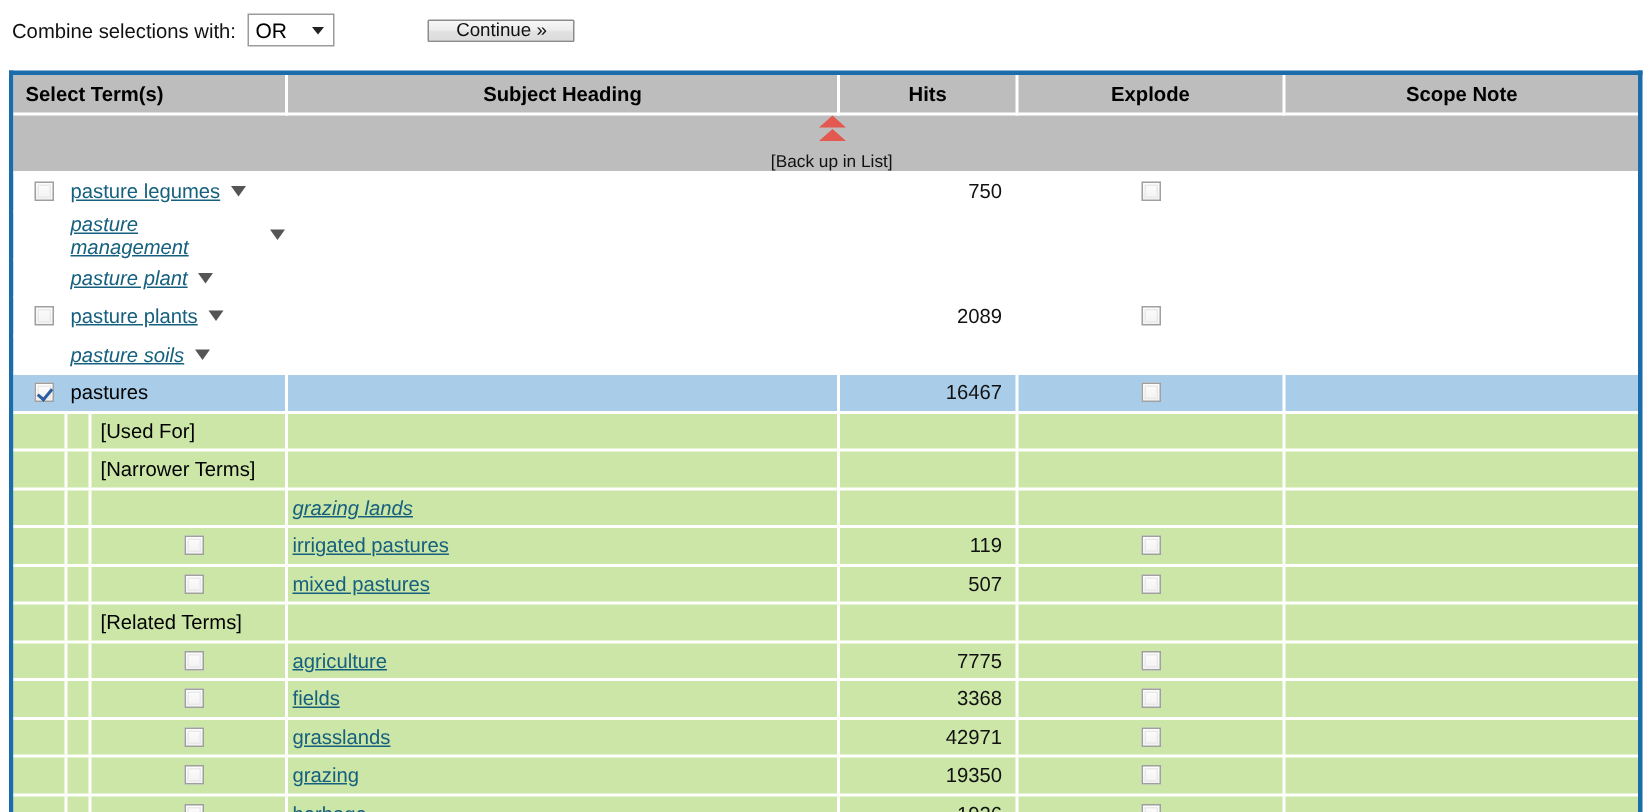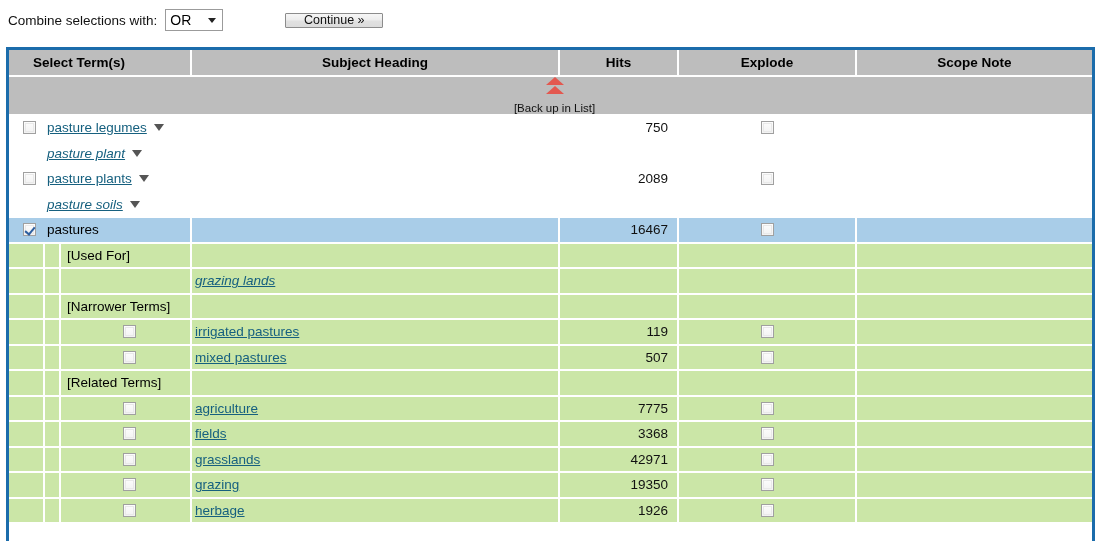--- a/index.html
+++ b/index.html
@@ -104,21 +104,21 @@
     background: #bdbdbd;
     height: 26px;
     font-weight: bold;
     font-size: 13.5px;
     color: #000;
     text-align: center;
     border-right: 2px solid #ffffff;
     border-bottom: 2px solid #ffffff;
     padding: 0 6px;
   }
-  tr.hdr th.left { text-align: left; padding-left: 24px; }
+  tr.hdr th.left { text-align: left; padding-left: 8px; }
   tr.hdr th:last-child { border-right: none; }
 
   
   tr.backup td {
     background: #bdbdbd;
     height: 27px;
     border-bottom: 2px solid #ffffff;
   }
   .backup-inner {
     display: flex;
@@ -328,20 +328,39 @@
               <span class="cb"></span>
             </div>
           </td>
           <td></td>
         </tr>
         <tr class="row white">
           <td>
             <div class="cell-flex">
               <span style="display: flex; align-items: center; padding-left: 14px; width: 38px; flex: 0 0 auto;"></span>
               <span style="display: flex; align-items: center; gap: 7px;">
+                <a class="term italic">pasture management</a>
+                <span class="caret-down"></span>
+              </span>
+            </div>
+          </td>
+          <td></td>
+          <td>
+            <div class="hits-cell"></div>
+          </td>
+          <td>
+            <div class="explode-cell"></div>
+          </td>
+          <td></td>
+        </tr>
+        <tr class="row white">
+          <td>
+            <div class="cell-flex">
+              <span style="display: flex; align-items: center; padding-left: 14px; width: 38px; flex: 0 0 auto;"></span>
+              <span style="display: flex; align-items: center; gap: 7px;">
                 <a class="term italic">pasture plant</a>
                 <span class="caret-down"></span>
               </span>
             </div>
           </td>
           <td></td>
           <td>
             <div class="hits-cell"></div>
           </td>
           <td>
@@ -430,47 +449,47 @@
           <td>
             <div class="explode-cell"></div>
           </td>
           <td></td>
         </tr>
         <tr class="row green">
           <td>
             <div class="indent-row">
               <div class="ind-a"></div>
               <div class="ind-b"></div>
-              <div class="ind-rest chkpad"></div>
-            </div>
-          </td>
-          <td>
-            <div class="subj-indent">
-              <a class="term italic">grazing lands</a>
-            </div>
-          </td>
-          <td>
-            <div class="hits-cell"></div>
-          </td>
-          <td>
-            <div class="explode-cell"></div>
-          </td>
-          <td></td>
-        </tr>
-        <tr class="row green">
-          <td>
-            <div class="indent-row">
-              <div class="ind-a"></div>
-              <div class="ind-b"></div>
               <div class="ind-rest">
                 <span class="group-label">[Narrower Terms]</span>
               </div>
             </div>
           </td>
           <td></td>
+          <td>
+            <div class="hits-cell"></div>
+          </td>
+          <td>
+            <div class="explode-cell"></div>
+          </td>
+          <td></td>
+        </tr>
+        <tr class="row green">
+          <td>
+            <div class="indent-row">
+              <div class="ind-a"></div>
+              <div class="ind-b"></div>
+              <div class="ind-rest chkpad"></div>
+            </div>
+          </td>
+          <td>
+            <div class="subj-indent">
+              <a class="term italic">grazing lands</a>
+            </div>
+          </td>
           <td>
             <div class="hits-cell"></div>
           </td>
           <td>
             <div class="explode-cell"></div>
           </td>
           <td></td>
         </tr>
         <tr class="row green">
           <td>

